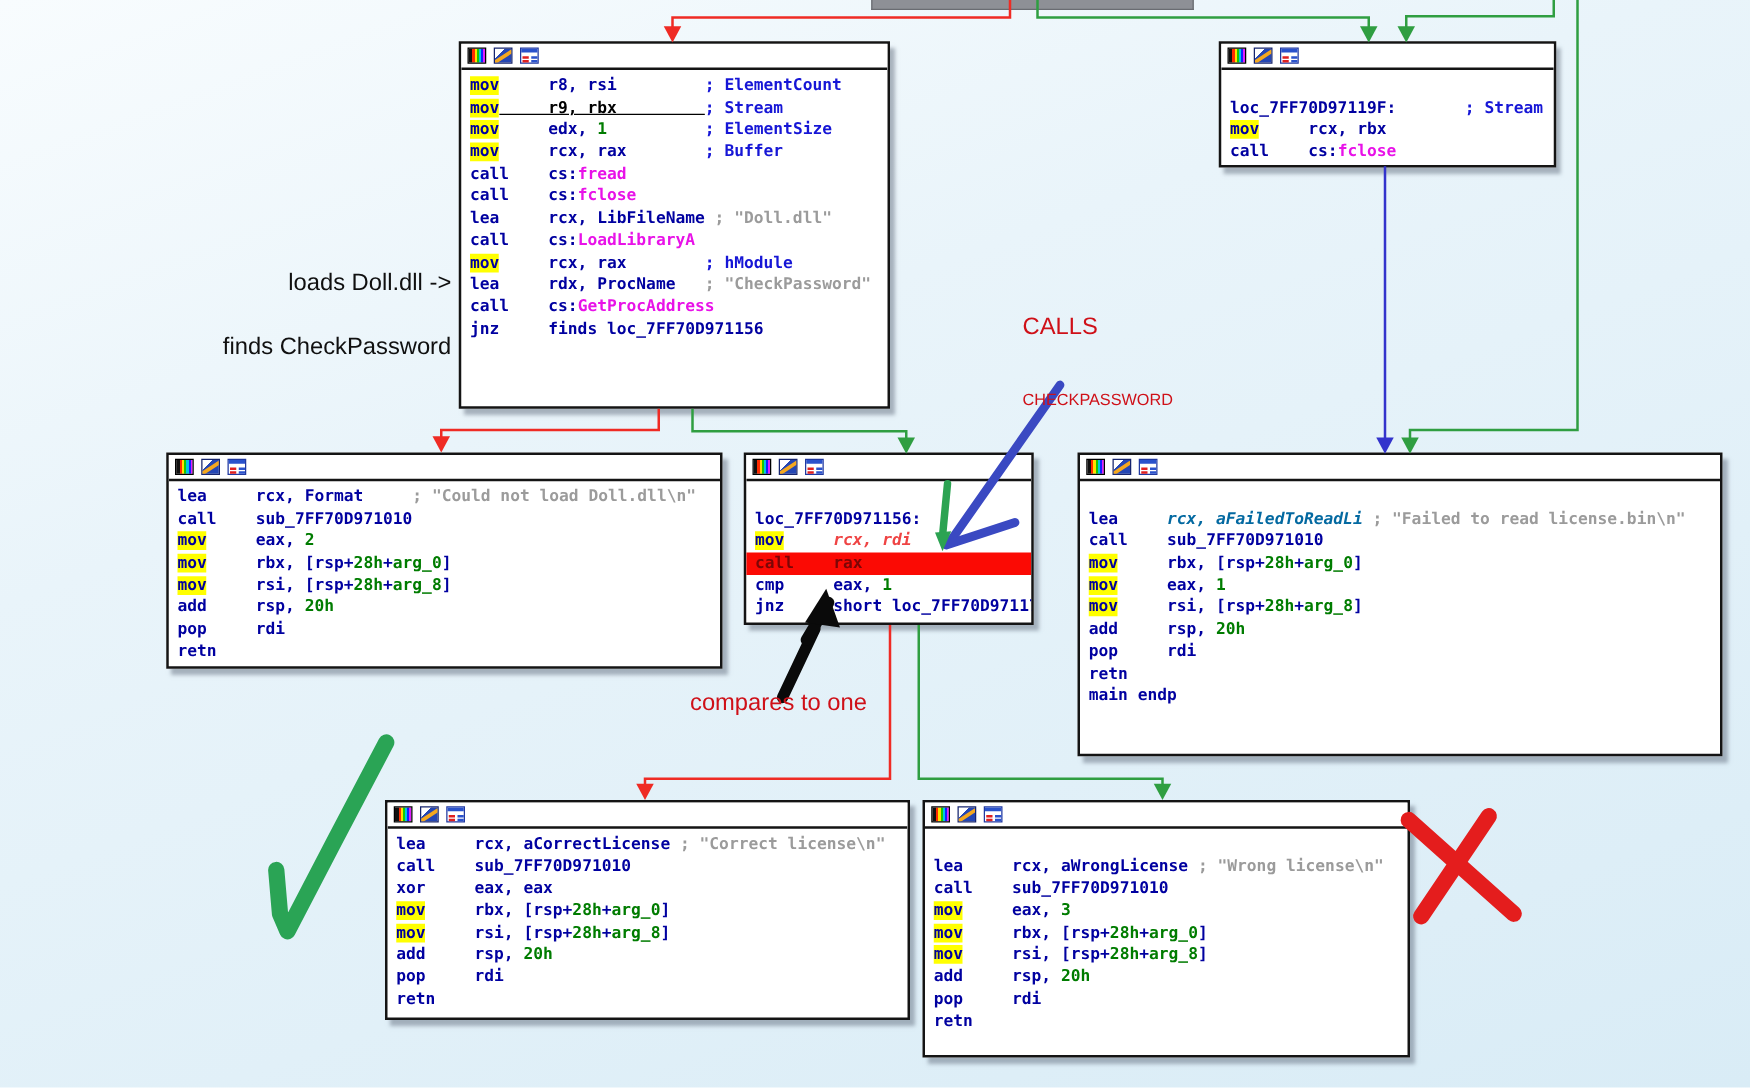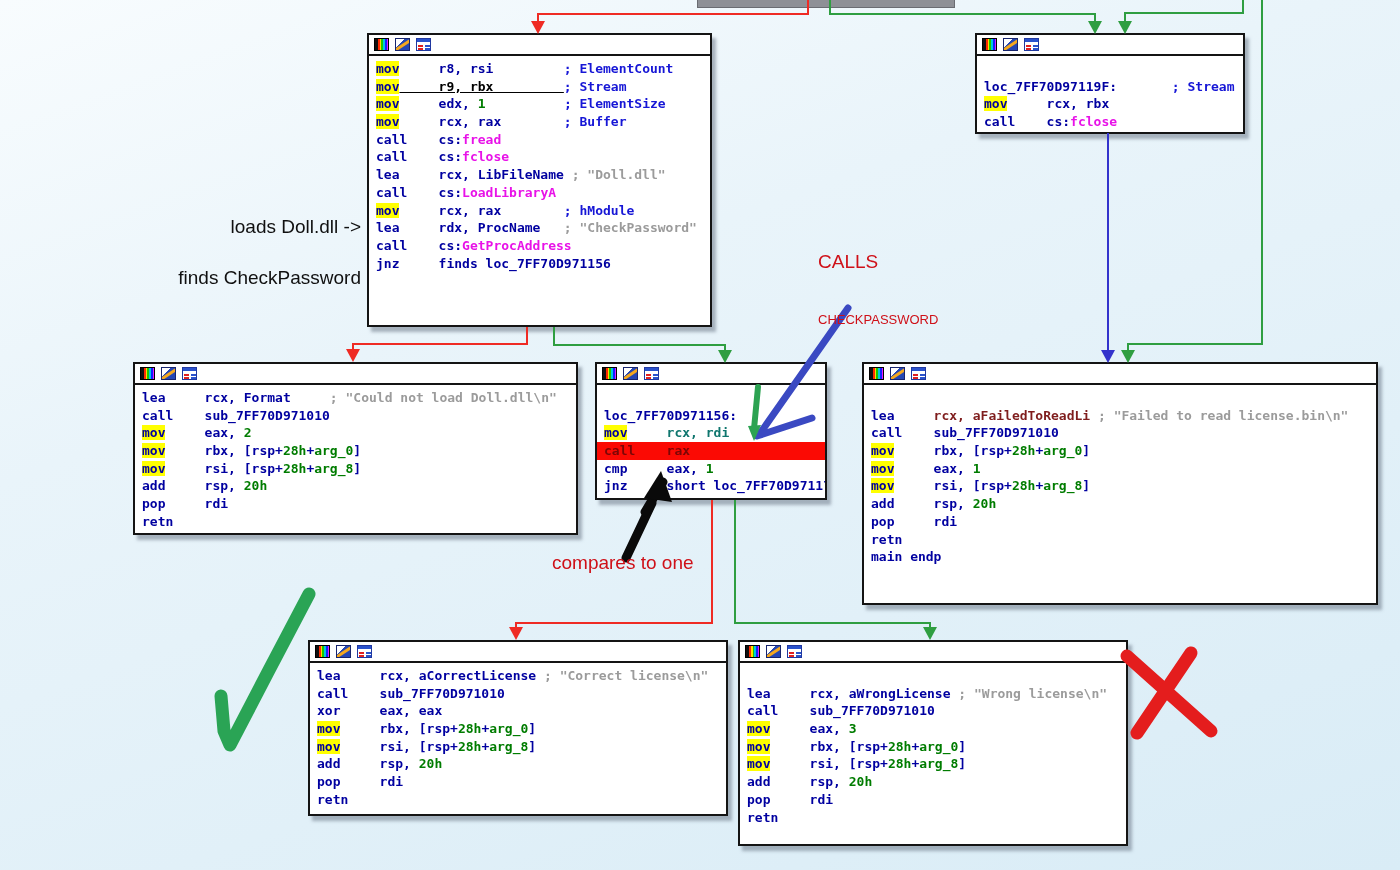--- a/index.html
+++ b/index.html
@@ -94,35 +94,35 @@
       </div>
       <div class="block" style="left: 595px; top: 362px; width: 232px; height: 138px;">
         <div class="hdr">
           <span class="ic icon-palette"></span>
           <span class="ic icon-brush"></span>
           <span class="ic icon-frame"></span>
         </div>
         <div class="body">
           <div class="ln"></div>
           <div class="ln"><span class="seg" style="color: rgb(0, 0, 160);">loc_7FF70D971156:</span></div>
-          <div class="ln"><span class="seg hl" style="color: rgb(0, 0, 160);">mov</span><span class="seg" style="color: #0f766e;">     rcx, rdi</span></div>
+          <div class="ln"><span class="seg hl" style="color: rgb(0, 0, 160);">mov</span><span class="seg" style="color: #ef4444; font-style: italic;">     rcx, rdi</span></div>
           <div class="ln redline" style="background: rgb(251, 10, 4);"><span class="seg" style="color: rgb(124, 6, 6);">call</span><span class="seg" style="color: rgb(124, 6, 6);">    rax</span></div>
           <div class="ln"><span class="seg" style="color: rgb(0, 0, 160);">cmp</span><span class="seg" style="color: rgb(0, 0, 160);">     eax, </span><span class="seg" style="color: rgb(0, 124, 0);">1</span></div>
           <div class="ln"><span class="seg" style="color: rgb(0, 0, 160);">jnz</span><span class="seg" style="color: rgb(0, 0, 160);">     short loc_7FF70D97117E</span></div>
         </div>
       </div>
       <div class="block" style="left: 862px; top: 362px; width: 516px; height: 243px;">
         <div class="hdr">
           <span class="ic icon-palette"></span>
           <span class="ic icon-brush"></span>
           <span class="ic icon-frame"></span>
         </div>
         <div class="body">
           <div class="ln"></div>
-          <div class="ln"><span class="seg" style="color: rgb(0, 0, 160);">lea</span><span class="seg" style="color: #7f1d1d;">     rcx, aFailedToReadLi </span><span class="seg" style="color: rgb(155, 155, 155);">; "Failed to read license.bin\n"</span></div>
+          <div class="ln"><span class="seg" style="color: rgb(0, 0, 160);">lea</span><span class="seg" style="color: #0369a1; font-style: italic;">     rcx, aFailedToReadLi </span><span class="seg" style="color: rgb(155, 155, 155);">; "Failed to read license.bin\n"</span></div>
           <div class="ln"><span class="seg" style="color: rgb(0, 0, 160);">call</span><span class="seg" style="color: rgb(0, 0, 160);">    sub_7FF70D971010</span></div>
           <div class="ln"><span class="seg hl" style="color: rgb(0, 0, 160);">mov</span><span class="seg" style="color: rgb(0, 0, 160);">     rbx, [rsp+</span><span class="seg" style="color: rgb(0, 124, 0);">28h</span><span class="seg" style="color: rgb(0, 0, 160);">+</span><span class="seg" style="color: rgb(0, 124, 0);">arg_0</span><span class="seg" style="color: rgb(0, 0, 160);">]</span></div>
           <div class="ln"><span class="seg hl" style="color: rgb(0, 0, 160);">mov</span><span class="seg" style="color: rgb(0, 0, 160);">     eax, </span><span class="seg" style="color: rgb(0, 124, 0);">1</span></div>
           <div class="ln"><span class="seg hl" style="color: rgb(0, 0, 160);">mov</span><span class="seg" style="color: rgb(0, 0, 160);">     rsi, [rsp+</span><span class="seg" style="color: rgb(0, 124, 0);">28h</span><span class="seg" style="color: rgb(0, 0, 160);">+</span><span class="seg" style="color: rgb(0, 124, 0);">arg_8</span><span class="seg" style="color: rgb(0, 0, 160);">]</span></div>
           <div class="ln"><span class="seg" style="color: rgb(0, 0, 160);">add</span><span class="seg" style="color: rgb(0, 0, 160);">     rsp, </span><span class="seg" style="color: rgb(0, 124, 0);">20h</span></div>
           <div class="ln"><span class="seg" style="color: rgb(0, 0, 160);">pop</span><span class="seg" style="color: rgb(0, 0, 160);">     rdi</span></div>
           <div class="ln"><span class="seg" style="color: rgb(0, 0, 160);">retn</span></div>
           <div class="ln"><span class="seg" style="color: rgb(0, 0, 160);">main endp</span></div>
         </div>
       </div>

